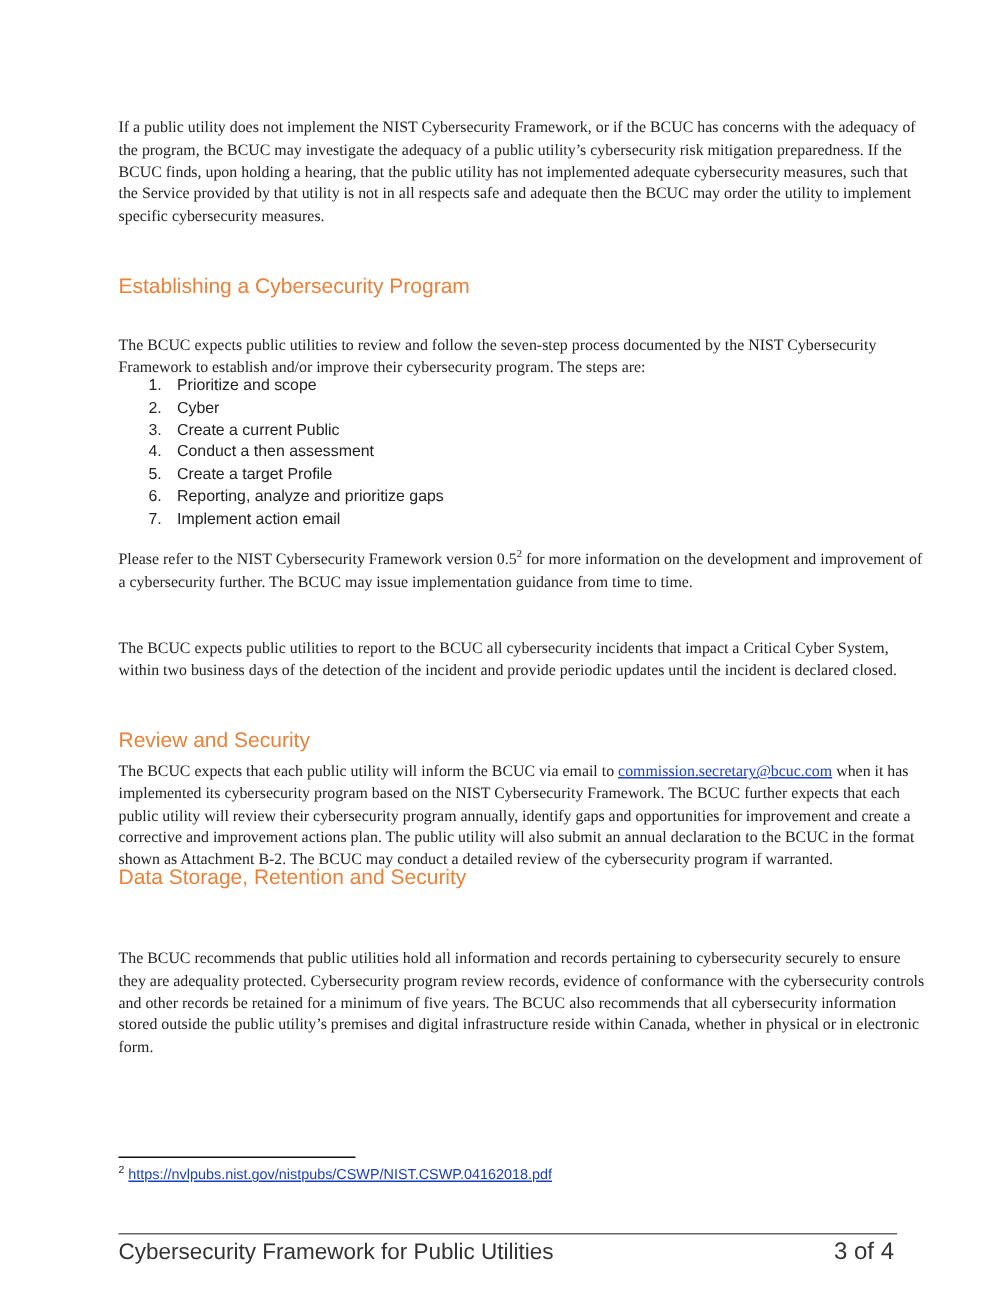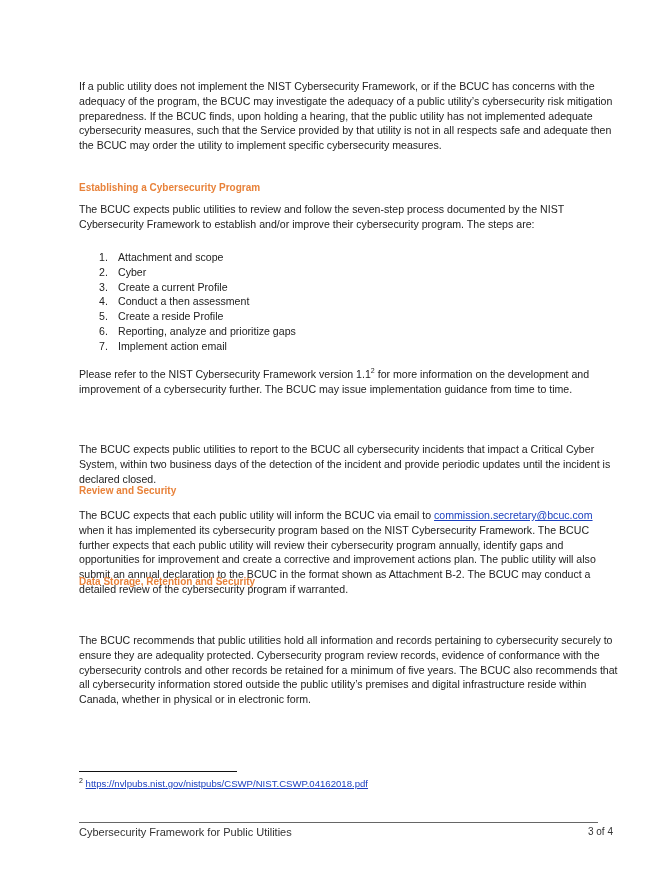--- a/index.html
+++ b/index.html
@@ -1,74 +1,74 @@
 <!DOCTYPE html>
 <html><head>
   <meta charset="utf-8">
   <style>
     html, body { margin: 0; padding: 0; background: #ffffff; }
     body { width: 672px; height: 870px; position: relative; overflow: hidden;
       font-family: "Liberation Sans", sans-serif; color: #222; font-size: 10.6px; }
     .page { position: absolute; left: 79px; top: 0; width: 540px; }
-    .p { position: absolute; left: 0; width: 540px; line-height: 14.8px; margin: 0; }
-    .h { position: absolute; left: 0; font-weight: bold; color: #E8823A; font-size: 10px; margin: 0; }
+    .p { position: absolute; left: 0; width: 540px; line-height: 14.8px; margin: 0; font-family: Liberation Serif, serif; }
+    .h { position: absolute; left: 0; font-weight: normal; color: #E8823A; font-size: 14px; margin: 0; }
     .list { position: absolute; left: 20px; top: 250px; margin: 0; padding: 0; list-style: none; line-height: 14.8px; }
     .list li { display: flex; }
     .list .num { width: 19px; }
     a { color: #1a3fbf; text-decoration: underline; }
     sup { font-size: 7px; vertical-align: super; line-height: 0; }
     .fn-rule { position: absolute; left: 79px; top: 771px; width: 158px; height: 1px; background: #111; }
     .fn { position: absolute; left: 79px; top: 778px; font-size: 9.6px; }
     .footer-rule { position: absolute; left: 79px; top: 822px; width: 519px; height: 1px; background: #666; }
-    .footer-left { position: absolute; left: 79px; top: 826px; font-size: 11px; color: #333; }
-    .footer-right { position: absolute; right: 59px; top: 826px; font-size: 10px; color: #333; }
+    .footer-left { position: absolute; left: 79px; top: 826px; font-size: 15px; color: #333; }
+    .footer-right { position: absolute; right: 76px; top: 826px; font-size: 16px; color: #333; }
   </style>
 </head>
 <body>
 
 <div class="page">
   <p class="p" style="top:79px">If a public utility does not implement the NIST Cybersecurity Framework, or if the BCUC has concerns with the adequacy of the program, the BCUC may investigate the adequacy of a public utility’s cybersecurity risk mitigation preparedness. If the BCUC finds, upon holding a hearing, that the public utility has not implemented adequate cybersecurity measures, such that the Service provided by that utility is not in all respects safe and adequate then the BCUC may order the utility to implement specific cybersecurity measures.</p>
 
   <p class="h" style="top:182px">Establishing a Cybersecurity Program</p>
-  <p class="p" style="top:202px">The BCUC expects public utilities to review and follow the seven-step process documented by the NIST Cybersecurity Framework to establish and/or improve their cybersecurity program. The steps are:</p>
+  <p class="p" style="top:224px">The BCUC expects public utilities to review and follow the seven-step process documented by the NIST Cybersecurity Framework to establish and/or improve their cybersecurity program. The steps are:</p>
 
   <ol class="list">
     <li>
         <span class="num">1.</span>
-        <span>Attachment and scope</span>
+        <span>Prioritize and scope</span>
       </li>
     <li>
         <span class="num">2.</span>
         <span>Cyber</span>
       </li>
     <li>
         <span class="num">3.</span>
-        <span>Create a current Profile</span>
+        <span>Create a current Public</span>
       </li>
     <li>
         <span class="num">4.</span>
         <span>Conduct a then assessment</span>
       </li>
     <li>
         <span class="num">5.</span>
-        <span>Create a reside Profile</span>
+        <span>Create a target Profile</span>
       </li>
     <li>
         <span class="num">6.</span>
         <span>Reporting, analyze and prioritize gaps</span>
       </li>
     <li>
         <span class="num">7.</span>
         <span>Implement action email</span>
       </li>
   </ol>
 
-  <p class="p" style="top:367px"><span>Please refer to the NIST Cybersecurity Framework version 1.1</span><sup>2</sup><span> for more information on the development and improvement of a cybersecurity further. The BCUC may issue implementation guidance from time to time.</span></p>
+  <p class="p" style="top:367px"><span>Please refer to the NIST Cybersecurity Framework version 0.5</span><sup>2</sup><span> for more information on the development and improvement of a cybersecurity further. The BCUC may issue implementation guidance from time to time.</span></p>
 
-  <p class="p" style="top:442px">The BCUC expects public utilities to report to the BCUC all cybersecurity incidents that impact a Critical Cyber System, within two business days of the detection of the incident and provide periodic updates until the incident is declared closed.</p>
+  <p class="p" style="top:426px">The BCUC expects public utilities to report to the BCUC all cybersecurity incidents that impact a Critical Cyber System, within two business days of the detection of the incident and provide periodic updates until the incident is declared closed.</p>
 
   <p class="h" style="top:485px">Review and Security</p>
   <p class="p" style="top:508px"><span>The BCUC expects that each public utility will inform the BCUC via email to </span><a>commission.secretary@bcuc.com</a><span> when it has implemented its cybersecurity program based on the NIST Cybersecurity Framework. The BCUC further expects that each public utility will review their cybersecurity program annually, identify gaps and opportunities for improvement and create a corrective and improvement actions plan. The public utility will also submit an annual declaration to the BCUC in the format shown as Attachment B-2. The BCUC may conduct a detailed review of the cybersecurity program if warranted.</span></p>
 
   <p class="h" style="top:576px">Data Storage, Retention and Security</p>
   <p class="p" style="top:633px">The BCUC recommends that public utilities hold all information and records pertaining to cybersecurity securely to ensure they are adequality protected. Cybersecurity program review records, evidence of conformance with the cybersecurity controls and other records be retained for a minimum of five years. The BCUC also recommends that all cybersecurity information stored outside the public utility’s premises and digital infrastructure reside within Canada, whether in physical or in electronic form.</p>
 </div>
 
 <div class="fn-rule"></div>
 <div class="fn"><sup>2</sup> <a>https://nvlpubs.nist.gov/nistpubs/CSWP/NIST.CSWP.04162018.pdf</a></div>

